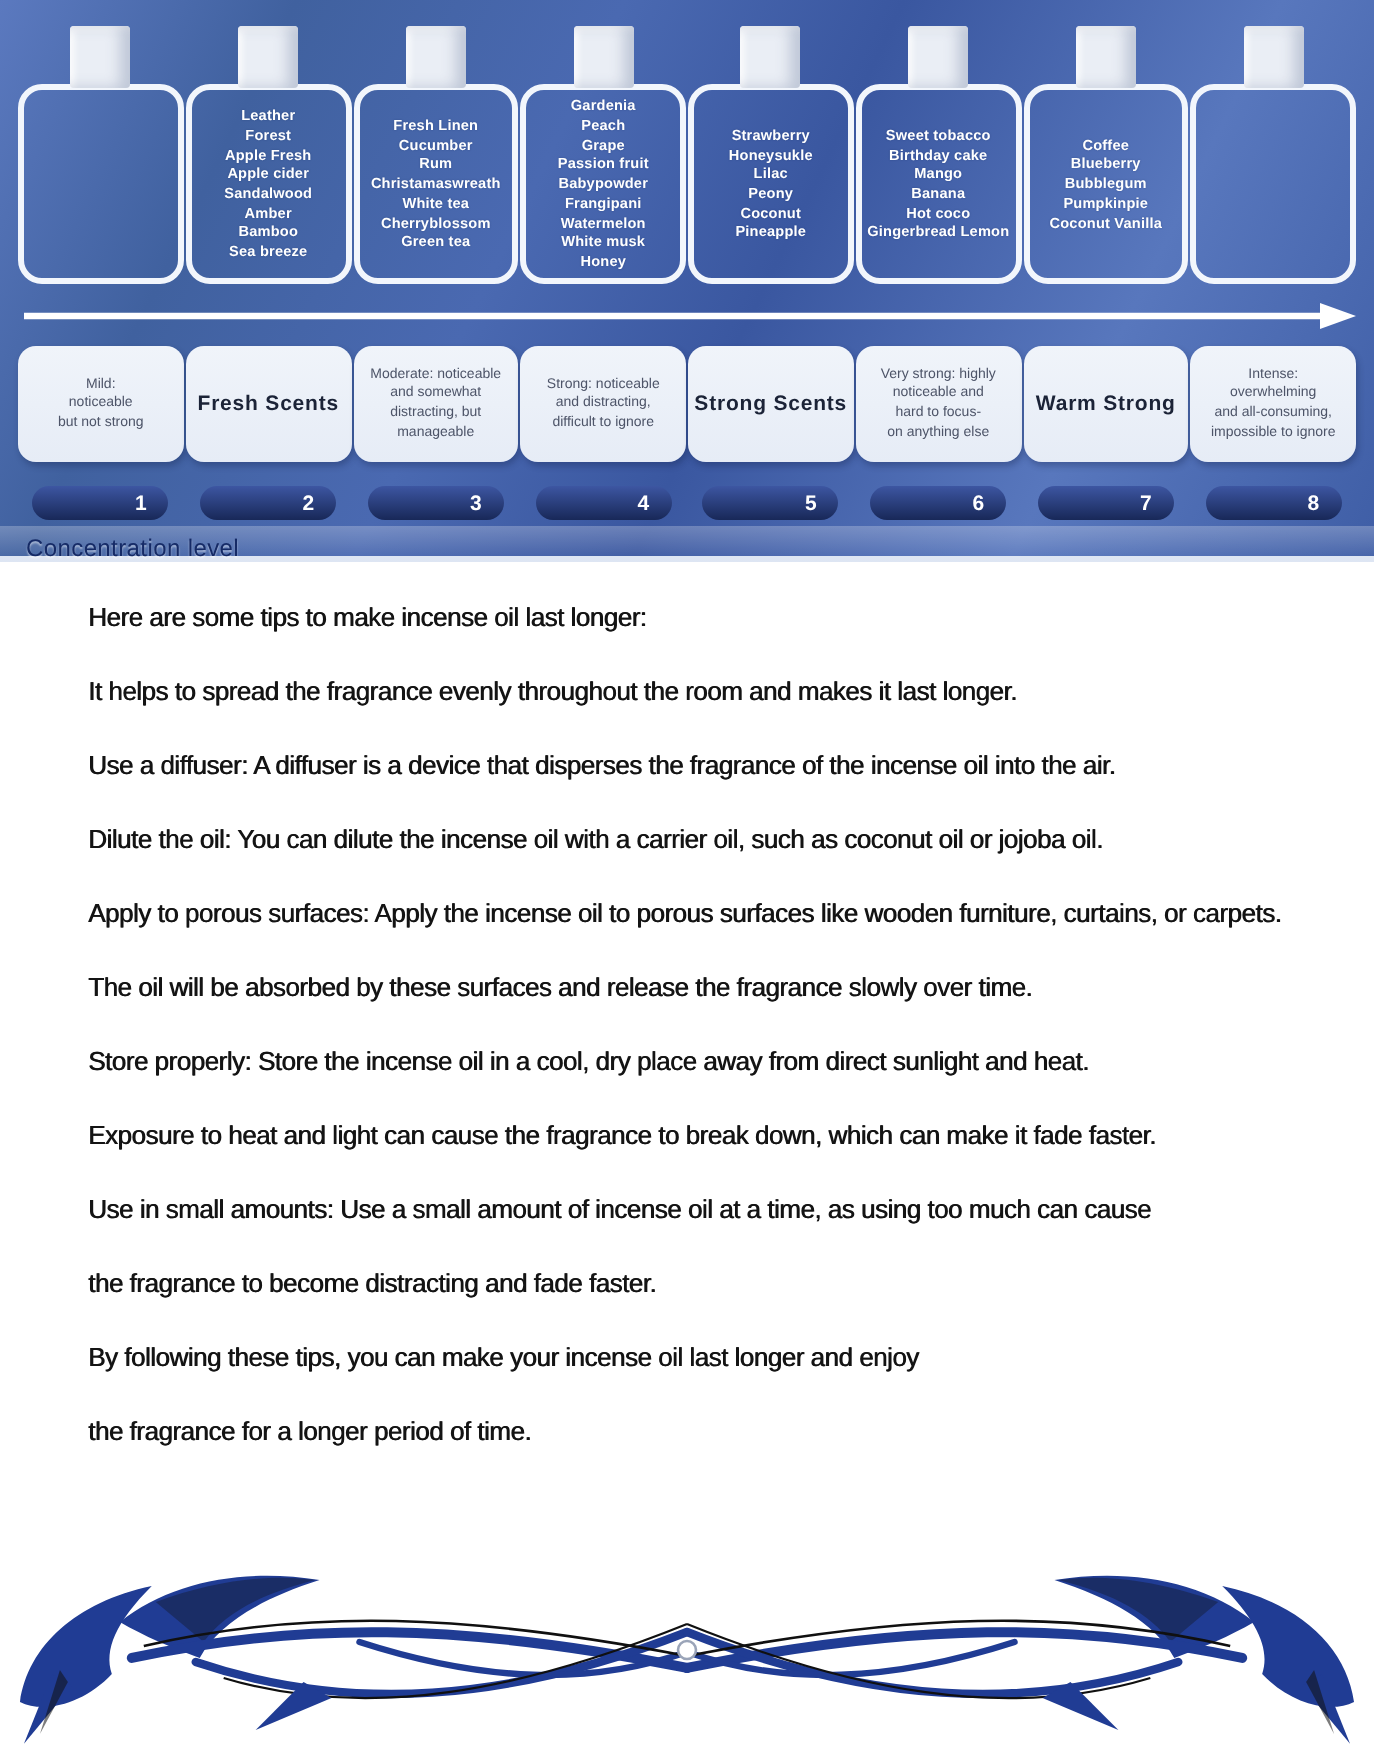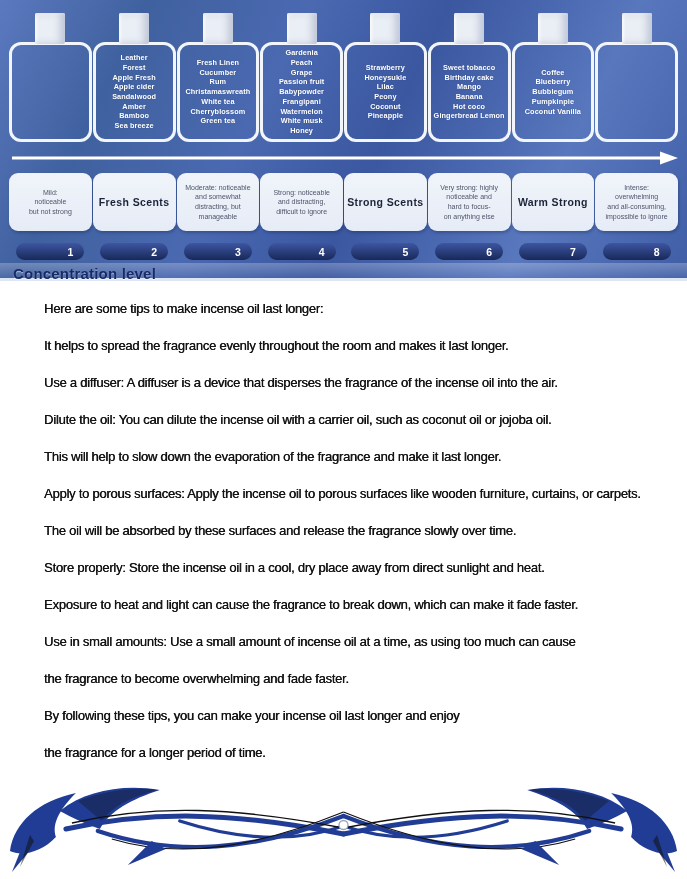--- a/index.html
+++ b/index.html
@@ -50,21 +50,21 @@
     background:linear-gradient(#3d56a2,#182858);
     display:flex;align-items:center;justify-content:flex-end;
     padding-right:11px;box-sizing:border-box;
   }
   .pill span{color:#ffffff;font-size:10.5px;font-weight:bold;}
   .axis-band{
     margin:3px -9px 0;padding:2px 13px 4px;
     background:linear-gradient(rgba(255,255,255,.25),rgba(255,255,255,.02) 70%);
   }
   .axis-label{
-    font-size:15px;font-weight:bold;color:#152a66;
+    font-size:12px;font-weight:normal;color:#152a66;
     text-shadow:0 1px 1px rgba(255,255,255,.55);letter-spacing:.2px;
   }
   
   .tips{padding:21px 0 0 28px;}
   .tips p{
     margin:0 16px 23px;font-size:13px;line-height:14px;color:#141414;
     letter-spacing:-0.25px;white-space:nowrap;
     text-shadow:0.35px 0 currentColor;
   }
   
@@ -236,27 +236,26 @@
   <div class="axis-band">
     <span class="axis-label">Concentration level</span>
   </div>
 </div>
 
 <div class="tips" id="tips">
     <p>Here are some tips to make incense oil last longer:</p>
     <p>It helps to spread the fragrance evenly throughout the room and makes it last longer.</p>
     <p>Use a diffuser: A diffuser is a device that disperses the fragrance of the incense oil into the air.</p>
     <p>Dilute the oil: You can dilute the incense oil with a carrier oil, such as coconut oil or jojoba oil.</p>
-    <p>This will help to slow down the evaporation of the fragrance and make it last longer.</p>
     <p>Apply to porous surfaces: Apply the incense oil to porous surfaces like wooden furniture, curtains, or carpets.</p>
     <p>The oil will be absorbed by these surfaces and release the fragrance slowly over time.</p>
     <p>Store properly: Store the incense oil in a cool, dry place away from direct sunlight and heat.</p>
     <p>Exposure to heat and light can cause the fragrance to break down, which can make it fade faster.</p>
     <p>Use in small amounts: Use a small amount of incense oil at a time, as using too much can cause</p>
-    <p>the fragrance to become overwhelming and fade faster.</p>
+    <p>the fragrance to become distracting and fade faster.</p>
     <p>By following these tips, you can make your incense oil last longer and enjoy</p>
     <p>the fragrance for a longer period of time.</p>
   </div>
 
 <svg class="flourish" viewBox="0 0 688 96">
   <defs>
     <g id="halfF">
 
       <path d="M10,74 C14,46 38,24 76,16 C58,34 52,48 56,60 C42,75 22,80 10,74 Z" fill="#203c94"></path>
 

